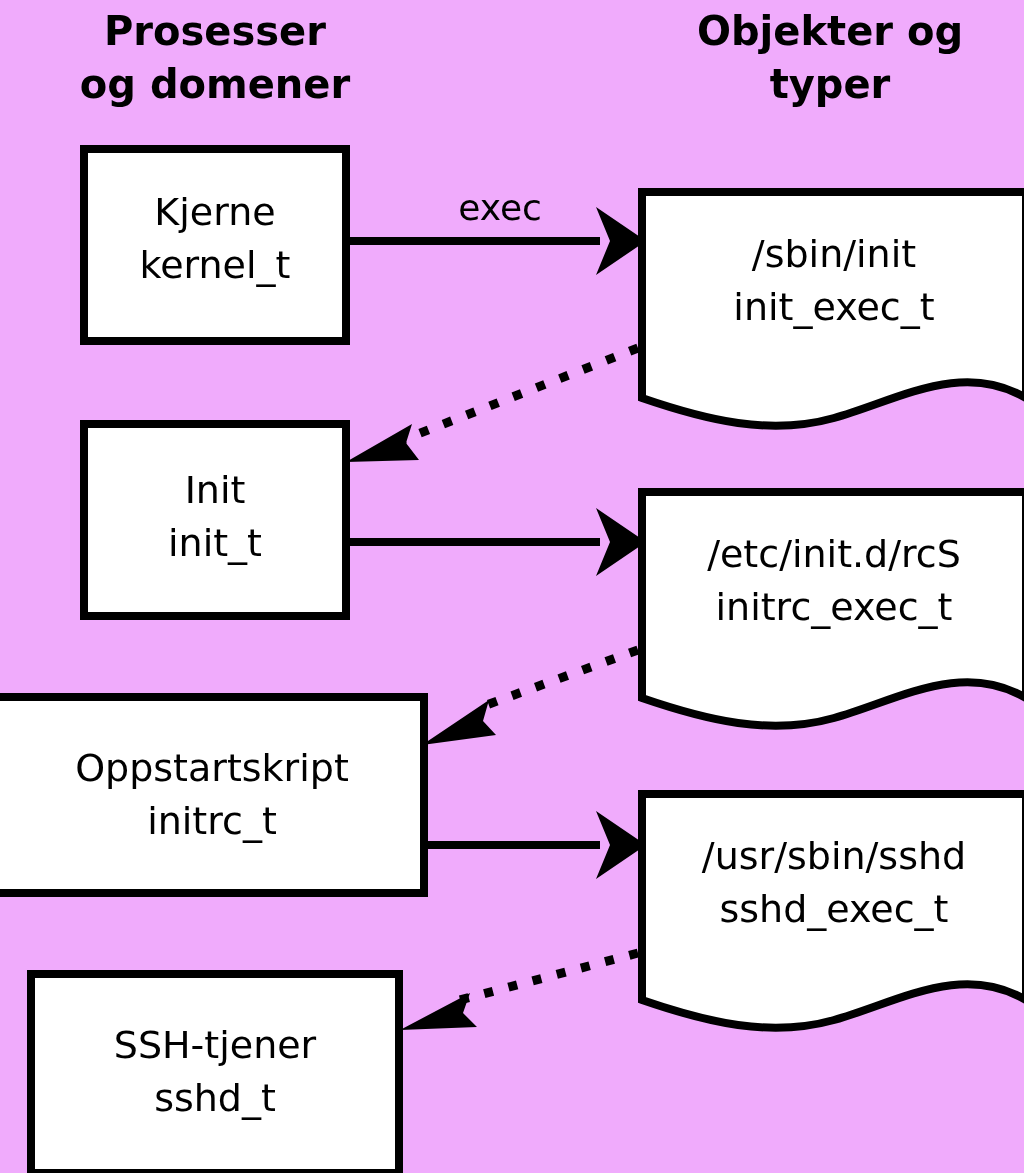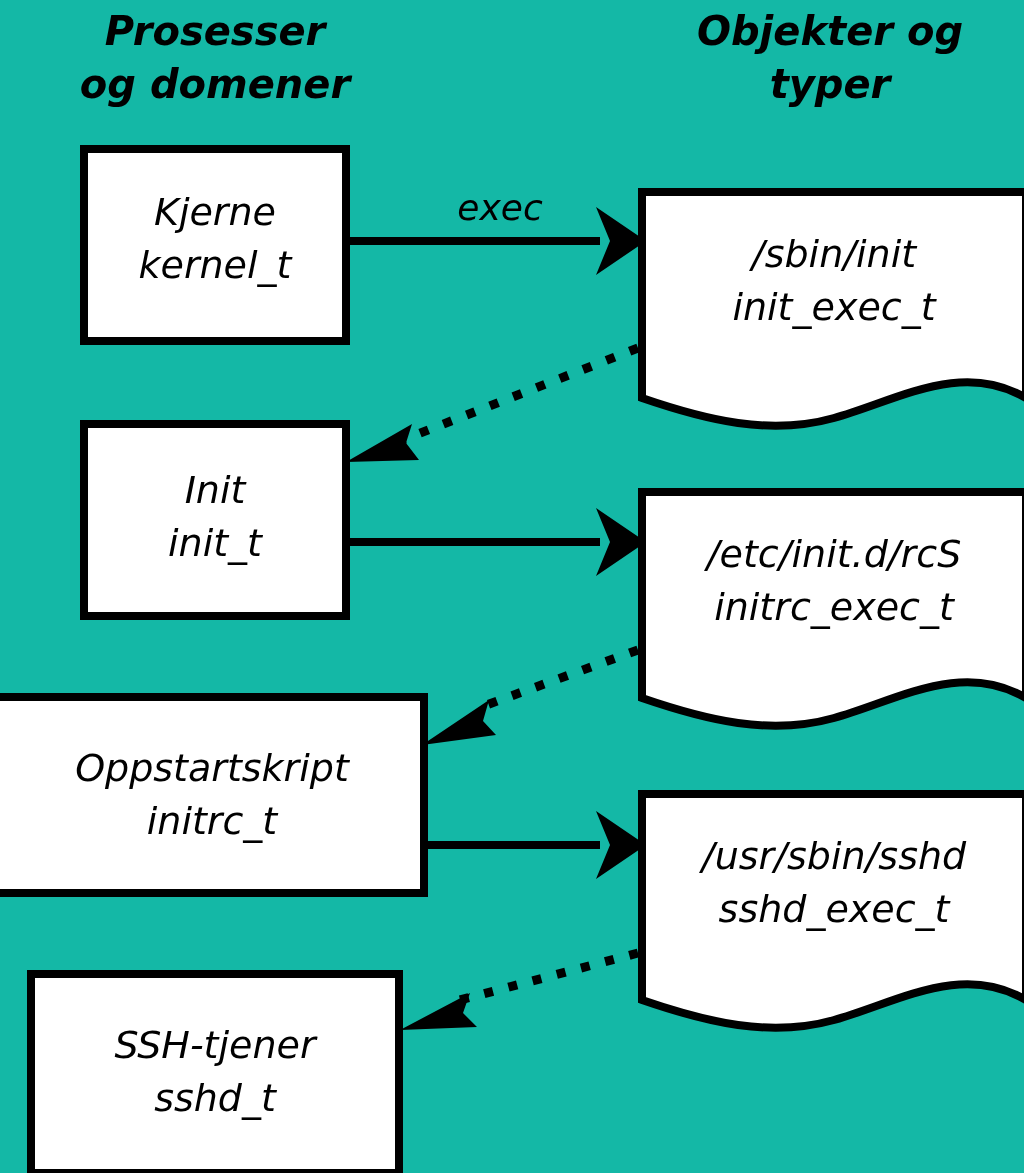--- a/index.html
+++ b/index.html
@@ -4,24 +4,23 @@
 <style>
   html, body {
     margin: 0;
     padding: 0;
     background: #ffffff;
   }
   #diagram-root {
     position: relative;
     width: 1024px;
     height: 1173px;
-    background: #14b8a6;
+    background: #f0abfc;
     font-family: "DejaVu Sans", sans-serif;
     overflow: hidden;
-    font-style: italic;
   }
   svg.canvas {
     position: absolute;
     left: 0;
     top: 0;
     width: 1024px;
     height: 1173px;
   }
   .col-header {
     font-family: "DejaVu Sans", sans-serif;

